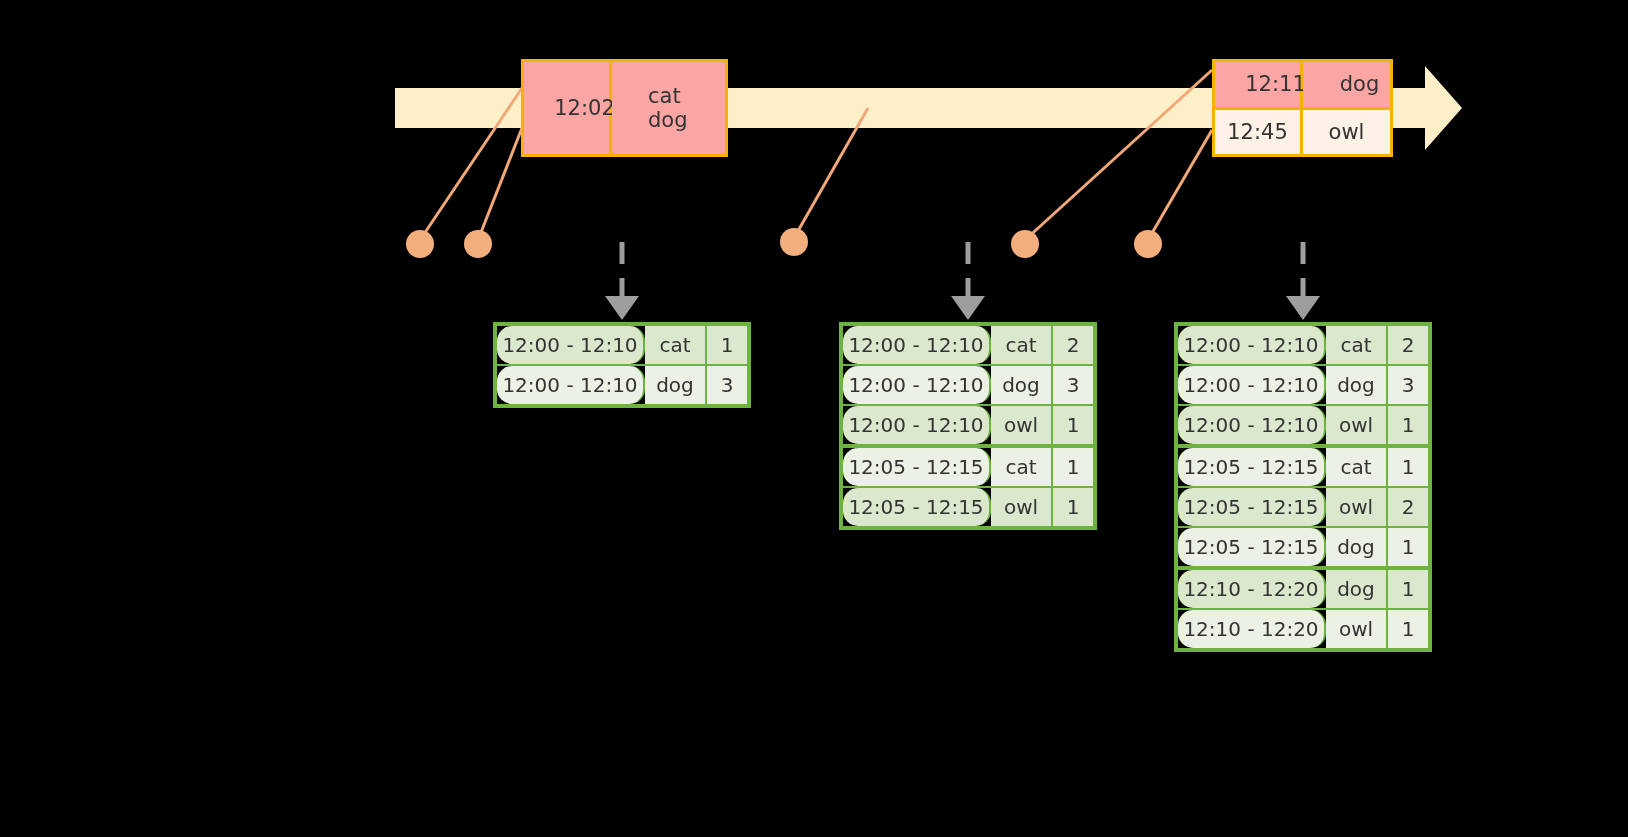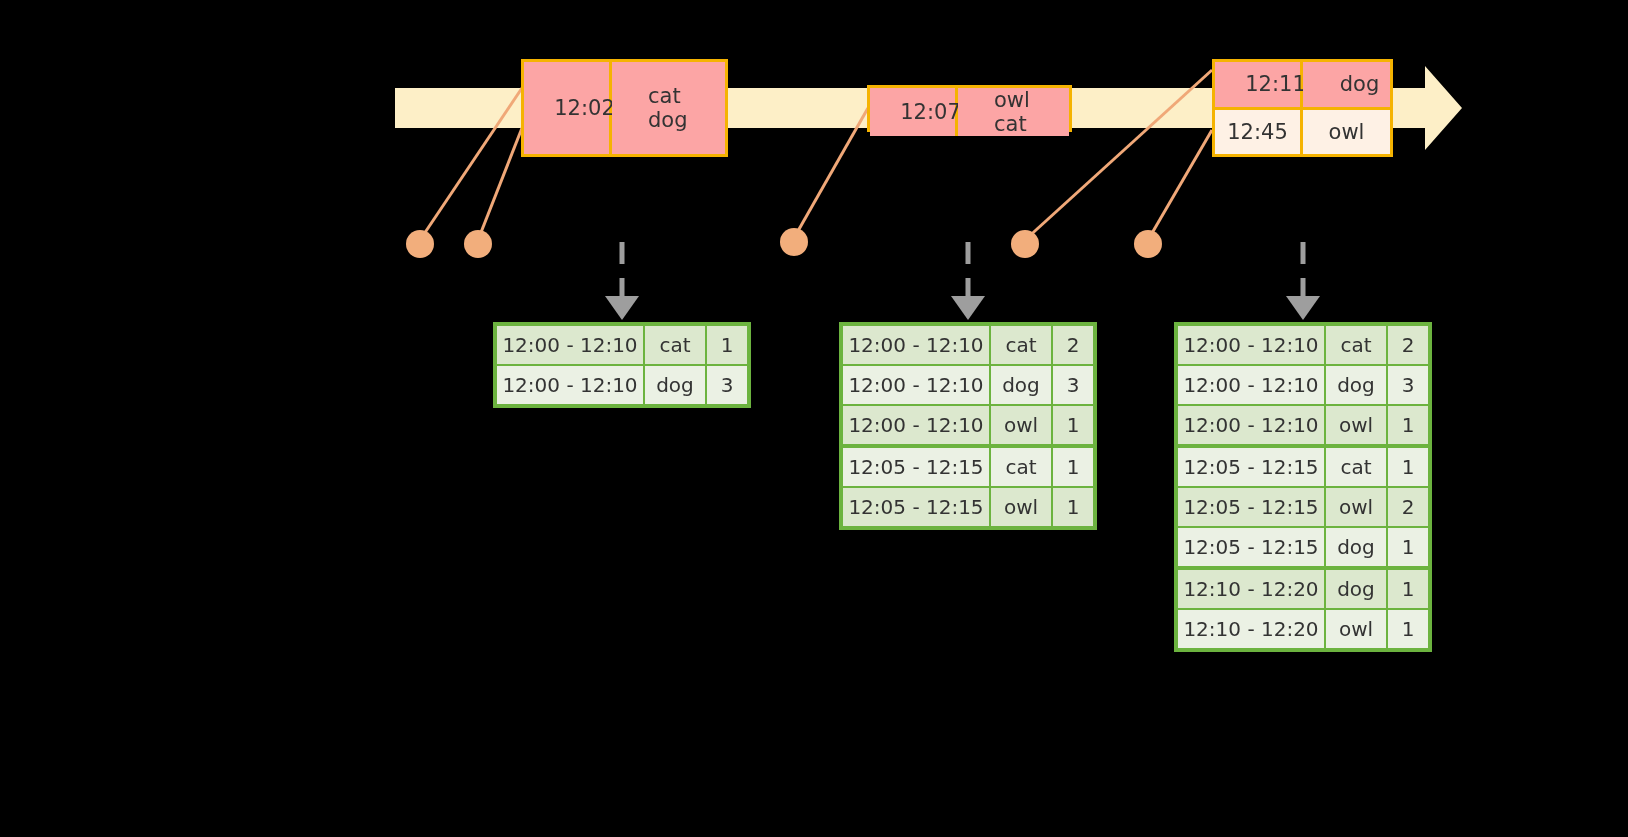--- a/index.html
+++ b/index.html
@@ -86,21 +86,21 @@
   .rt-cell {
     box-sizing: border-box;
     display: flex;
     align-items: center;
     justify-content: center;
     font-size: 20px;
     color: #333333;
     border-right: 2px solid #6CB33F;
   }
   .rt-cell:last-child { border-right: none; }
-  .rt-cell.window { flex: 0 0 auto; }
+  .rt-cell.window { flex: 0 0 auto; border-radius: 15px; }
   .rt-cell.word   { flex: 0 0 auto; }
   .rt-cell.count  { flex: 1 1 auto; }
 </style>
 </head>
 <body>
 
 <div id="stage">
 
   <svg id="bg-svg" viewBox="0 0 1628 837" xmlns="http://www.w3.org/2000/svg">
 
@@ -136,26 +136,20 @@
     </g>
   </svg>
 
   <div class="event-box" style="left:521px; top:59px; width:207px; height:98px;">
     <div class="event-row shade">
       <div class="event-cell-time cell">12:02</div>
       <div class="event-cell-words cell">cat dog</div>
     </div>
   </div>
 
-  <div class="event-box" style="left:867px; top:85px; width:205px; height:47px;">
-    <div class="event-row shade">
-      <div class="event-cell-time cell">12:07</div>
-      <div class="event-cell-words cell">owl cat</div>
-    </div>
-  </div>
 
   <div class="event-box" style="left:1212px; top:59px; width:181px; height:98px;">
     <div class="event-row shade">
       <div class="event-cell-time cell">12:11</div>
       <div class="event-cell-words cell">dog</div>
     </div>
     <div class="event-row light">
       <div class="event-cell-time cell">12:45</div>
       <div class="event-cell-words cell">owl</div>
     </div>

